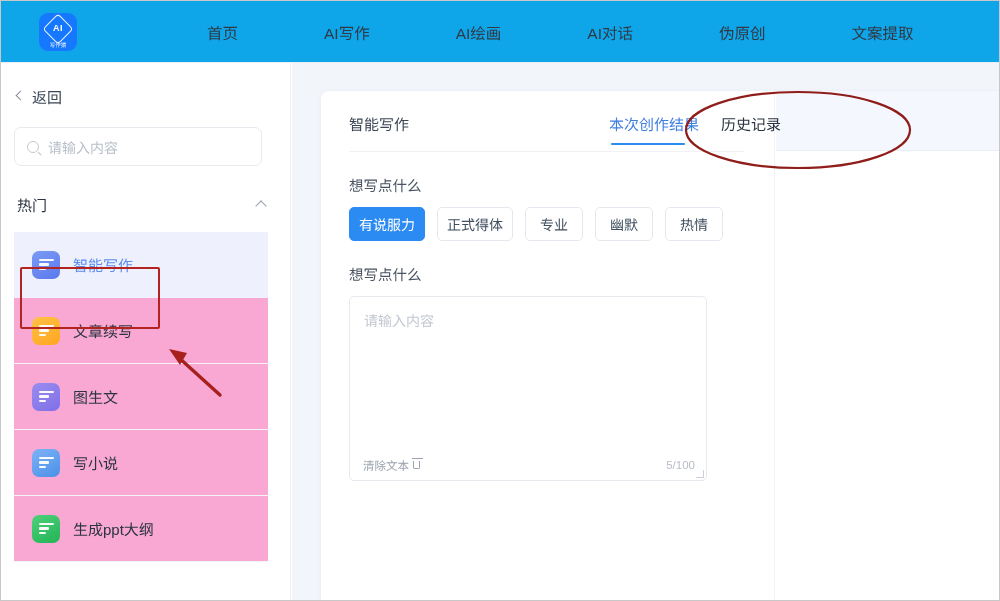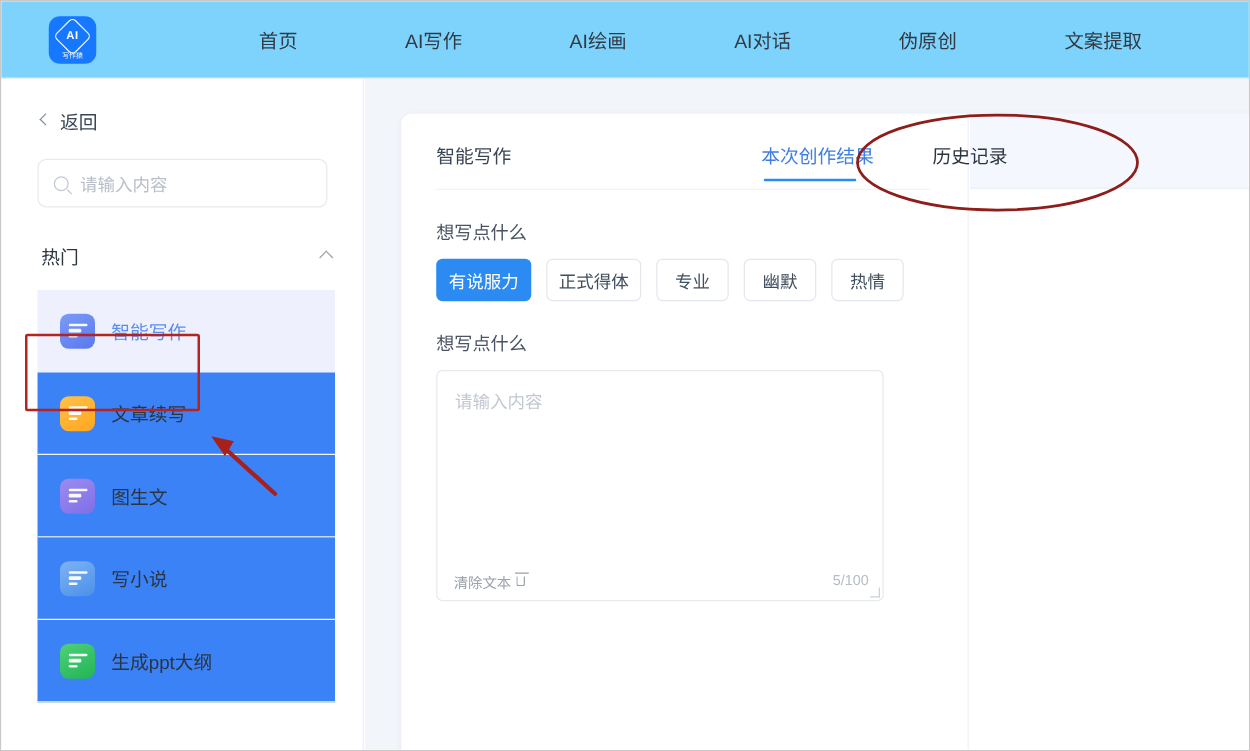--- a/index.html
+++ b/index.html
@@ -15,21 +15,21 @@
     width: 1000px; height: 601px;
     border: 1px solid #c8c8c8;
     background: #ffffff;
     overflow: hidden;
   }
 
   
   .header {
     position: absolute; left: 0; top: 0;
     width: 1000px; height: 62px;
-    background: #7dd3fc;
+    background: #0ea5e9;
     border-bottom: 1px solid #eaeef3;
     display: flex; align-items: center;
   }
   .brand { display: flex; align-items: center; margin-left: 38px; }
   .logo {
     width: 38px; height: 38px; border-radius: 9px;
     background: #1677ff;
     position: relative;
     display: flex; align-items: center; justify-content: center;
     flex-shrink: 0;
@@ -66,21 +66,20 @@
     white-space: nowrap; cursor: pointer;
   }
 
   
   .sidebar {
     position: absolute; left: 0; top: 62px;
     width: 290px; height: 539px;
     background: #ffffff;
     border-right: 1px solid #eceff3;
     overflow: hidden;
-    padding-left: 16px;
   }
   .back-row {
     display: flex; align-items: center; gap: 8px;
     padding: 20px 0 0 16px;
     font-size: 15px; color: #3b4654; cursor: pointer;
     height: 46px;
   }
   .chev-left {
     display: inline-block; width: 7px; height: 7px;
     border-left: 1.6px solid #86909c; border-bottom: 1.6px solid #86909c;
@@ -112,21 +111,21 @@
   .chev-up {
     width: 8px; height: 8px;
     border-top: 1.5px solid #9aa3ae; border-right: 1.5px solid #9aa3ae;
     transform: rotate(-45deg); margin-top: 3px;
   }
   .nav-list { padding: 0 22px 0 13px; }
   .nav-item {
     height: 66px; display: flex; align-items: center; gap: 13px;
     padding-left: 18px;
     border-bottom: 1px solid #f2f4f7;
-    background: #3b82f6; cursor: pointer;
+    background: #f9a8d4; cursor: pointer;
   }
   .nav-item.active { background: #eef1fd; border-bottom-color: #eef1fd; }
   .nav-item .label { font-size: 15px; color: #2b3440; }
   .nav-item.active .label { color: #5b8def; }
   .tile {
     width: 28px; height: 28px; border-radius: 7px;
     flex-shrink: 0; position: relative;
     display: flex; align-items: center; justify-content: center;
   }
   .tile .lines {
@@ -218,21 +217,21 @@
   }
 
   .panel-right {
     position: absolute; left: 455px; top: 0;
     width: 225px; height: 520px;
     background: #ffffff;
   }
   .tabbar {
     height: 60px; background: #f4f8fe;
     display: flex; align-items: flex-start; justify-content: flex-start;
-    gap: 47px; padding: 22px 16px 0 0;
+    gap: 22px; padding: 22px 16px 0 0;
     border-bottom: 1px solid #e9eef5;
     position: relative;
   }
   .tab {
     font-size: 15px; color: #2b3440; cursor: pointer;
     position: relative; white-space: nowrap;
   }
   .tab:first-child { margin-left: -167px; }
   .tab.active { color: #3f7fe0; }
   .tab.active::after {

